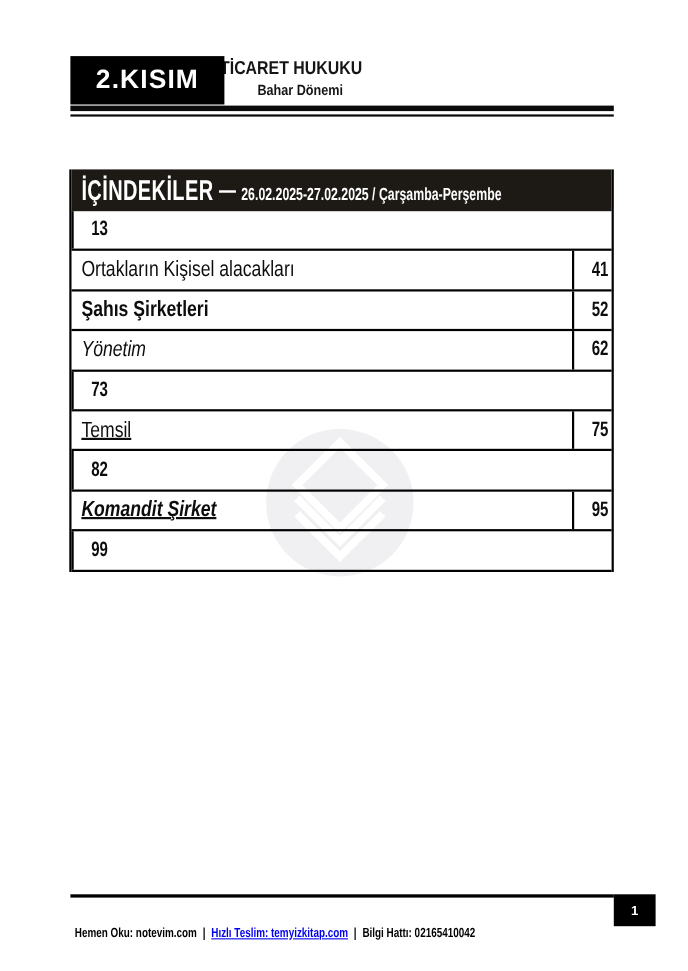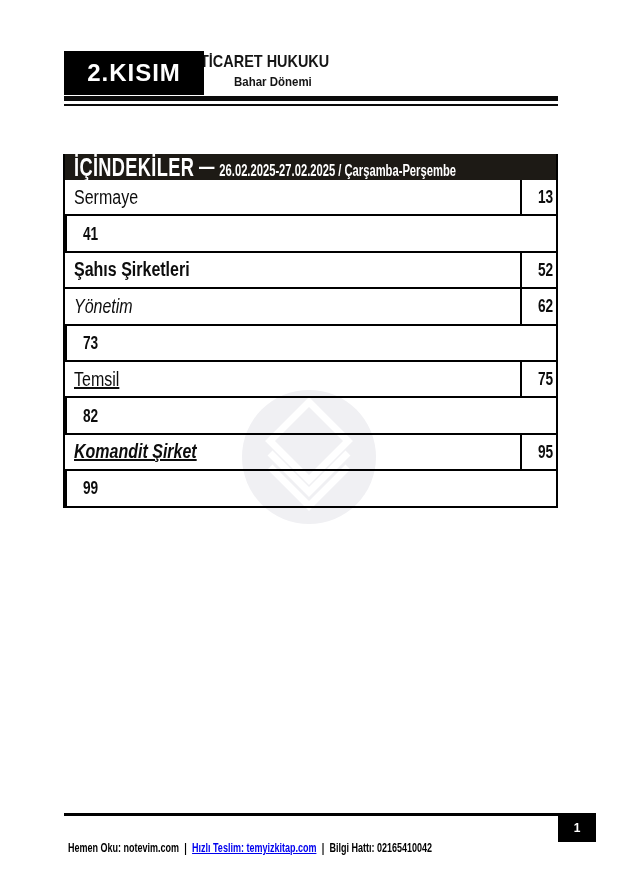--- a/index.html
+++ b/index.html
@@ -33,21 +33,21 @@
   }
   .watermark svg{display:block;}
 
   
   .toc{
     left:63px;top:154px;width:495px;z-index:1;
     border-left:2px solid #000;border-right:2px solid #000;
     box-sizing:border-box;background:transparent;
   }
   .toc-header{
-    height:26px;background:#1d1a15;color:#fff;
+    height:38px;background:#1d1a15;color:#fff;
     display:flex;align-items:center;padding-left:9px;box-sizing:border-box;
   }
   .toc-header .title{font-size:26px;font-weight:700;letter-spacing:.5px;}
   .toc-header .dash{font-size:22px;font-weight:700;margin:0 7px;position:relative;top:-2px;}
   .toc-header .dates{font-size:16px;font-weight:700;}
   .toc-row{
     height:34.4px;border-bottom:2px solid #000;display:flex;background:transparent;
   }
   .cell-label{
     flex:1;display:flex;align-items:center;padding-left:9px;overflow:hidden;
@@ -98,29 +98,29 @@
 </div>
 
 <div class="abs toc">
   <div class="toc-header">
     <span class="cx s70">
       <span class="title">İÇİNDEKİLER</span><span class="dash">—</span><span class="dates">26.02.2025-27.02.2025 / Çarşamba-Perşembe</span>
     </span>
   </div>
   <div>
   <div class="toc-row">
-    <div class="cell-label">
-      <span class="lbl cx s80">Sermaye</span>
-    </div>
     <div class="cell-page">
       <span class="pg">13</span>
     </div>
   </div>
 
   <div class="toc-row">
+    <div class="cell-label">
+      <span class="lbl cx s80">Ortakların Kişisel alacakları</span>
+    </div>
     <div class="cell-page">
       <span class="pg">41</span>
     </div>
   </div>
 
   <div class="toc-row">
     <div class="cell-label">
       <span class="lbl cx s80 bold">Şahıs Şirketleri</span>
     </div>
     <div class="cell-page">

